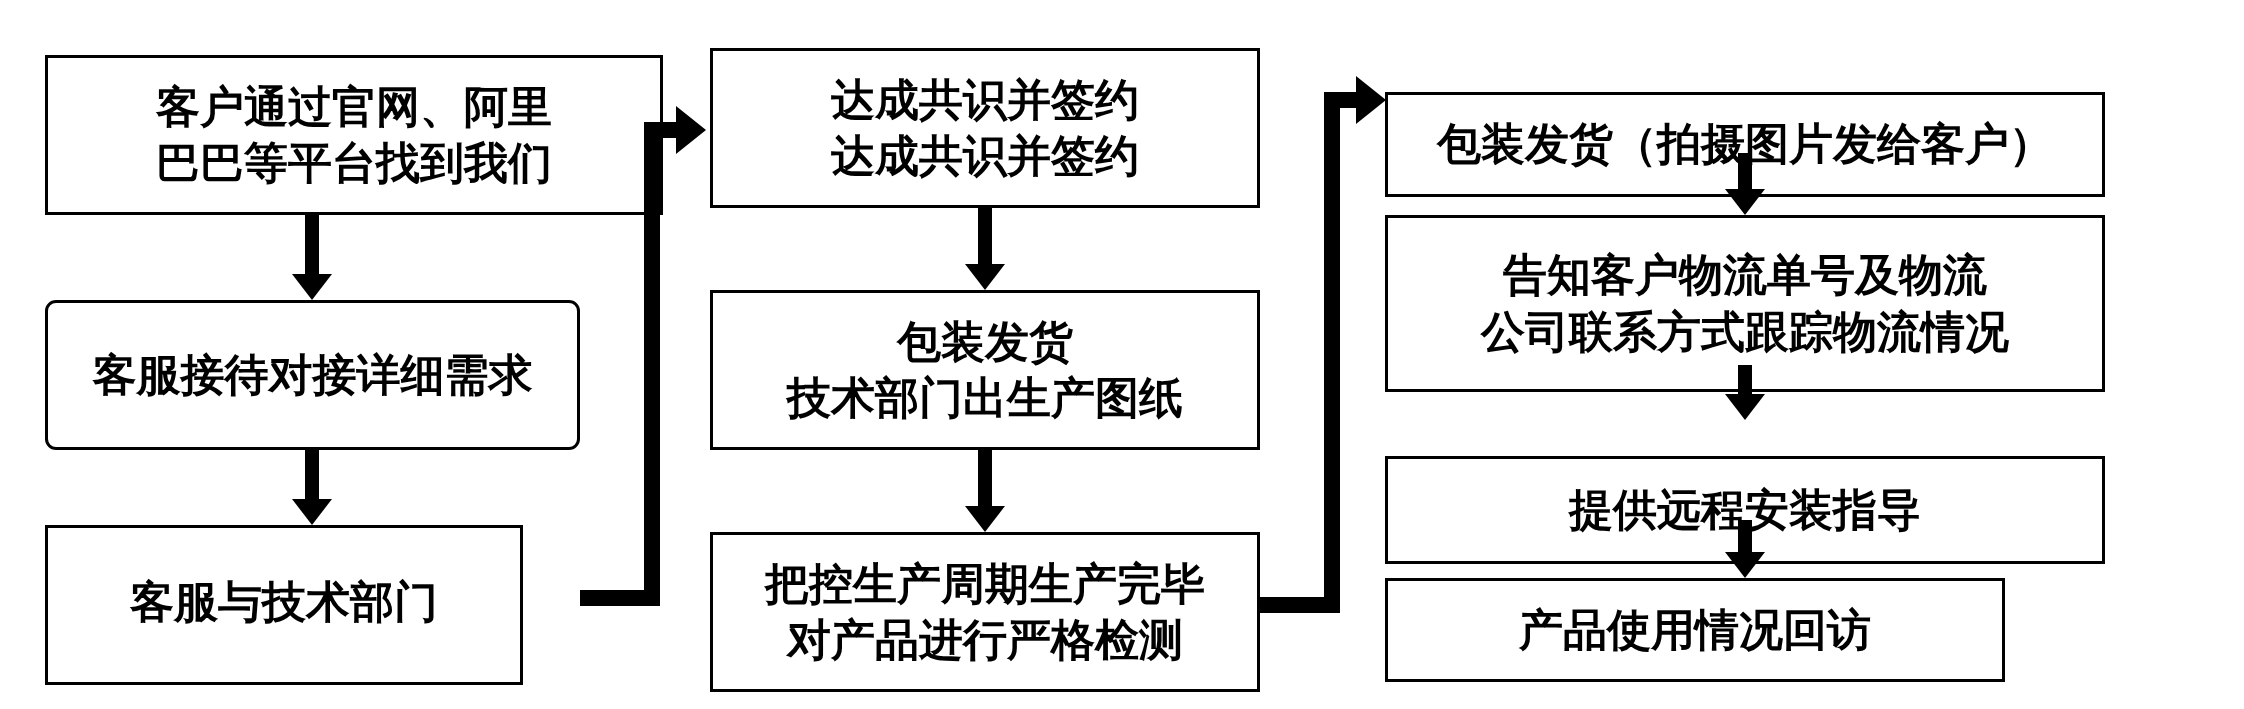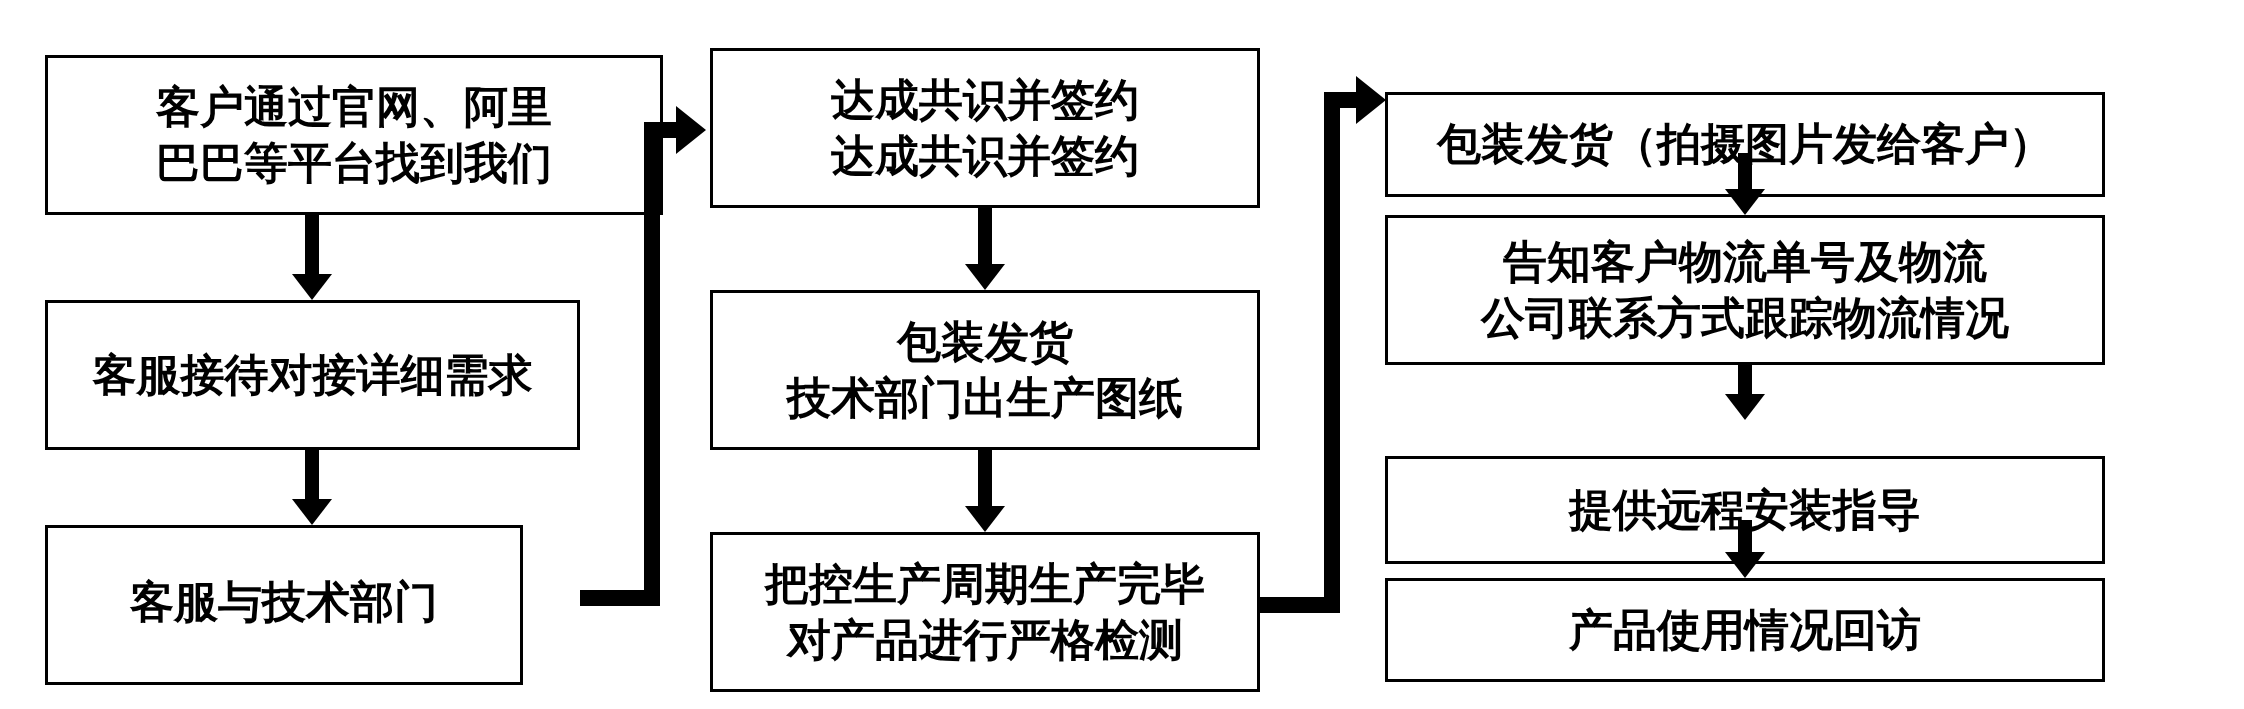--- a/index.html
+++ b/index.html
@@ -71,21 +71,21 @@
   <div class="box" style="left:45px; top:55px; width:618px; height:160px;">
     <div>客户通过官网、阿里</div>
     <div>巴巴等平台找到我们</div>
   </div>
 
   <div class="v-arrow" style="left:292px; top:215px; height:85px;">
     <div class="shaft"></div>
     <div class="head"></div>
   </div>
 
-  <div class="box" style="left:45px; top:300px; width:535px; height:150px;">
+  <div class="box" style="left:45px; top:300px; width:535px; height:150px;border-radius:11px;">
     <div>客服接待对接详细需求</div>
   </div>
 
   <div class="v-arrow" style="left:292px; top:450px; height:75px;">
     <div class="shaft"></div>
     <div class="head"></div>
   </div>
 
   <div class="box" style="left:45px; top:525px; width:478px; height:160px;font-family:Liberation Mono, monospace;">
     <div>客服与技术部门</div>
@@ -132,36 +132,36 @@
 
   <div class="box" style="left:1385px; top:48px; width:720px; height:105px;margin-top:44px;">
     <div>包装发货（拍摄图片发给客户）</div>
   </div>
 
   <div class="v-arrow" style="left:1725px; top:153px; height:62px;">
     <div class="shaft"></div>
     <div class="head"></div>
   </div>
 
-  <div class="box" style="left:1385px; top:215px; width:720px; height:150px;">
+  <div class="box" style="left:1385px; top:215px; width:720px; height:177px;">
     <div>告知客户物流单号及物流</div>
     <div>公司联系方式跟踪物流情况</div>
   </div>
 
   <div class="v-arrow" style="left:1725px; top:365px; height:55px;">
     <div class="shaft"></div>
     <div class="head"></div>
   </div>
 
   <div class="box" style="left:1385px; top:420px; width:720px; height:108px;margin-top:36px;">
     <div>提供远程安装指导</div>
   </div>
 
   <div class="v-arrow" style="left:1725px; top:520px; height:58px;">
     <div class="shaft"></div>
     <div class="head"></div>
   </div>
 
-  <div class="box" style="left:1385px; top:578px; width:720px; height:104px;">
+  <div class="box" style="left:1385px; top:578px; width:620px; height:104px;">
     <div>产品使用情况回访</div>
   </div>
 
 </div>
 
 </body></html>

